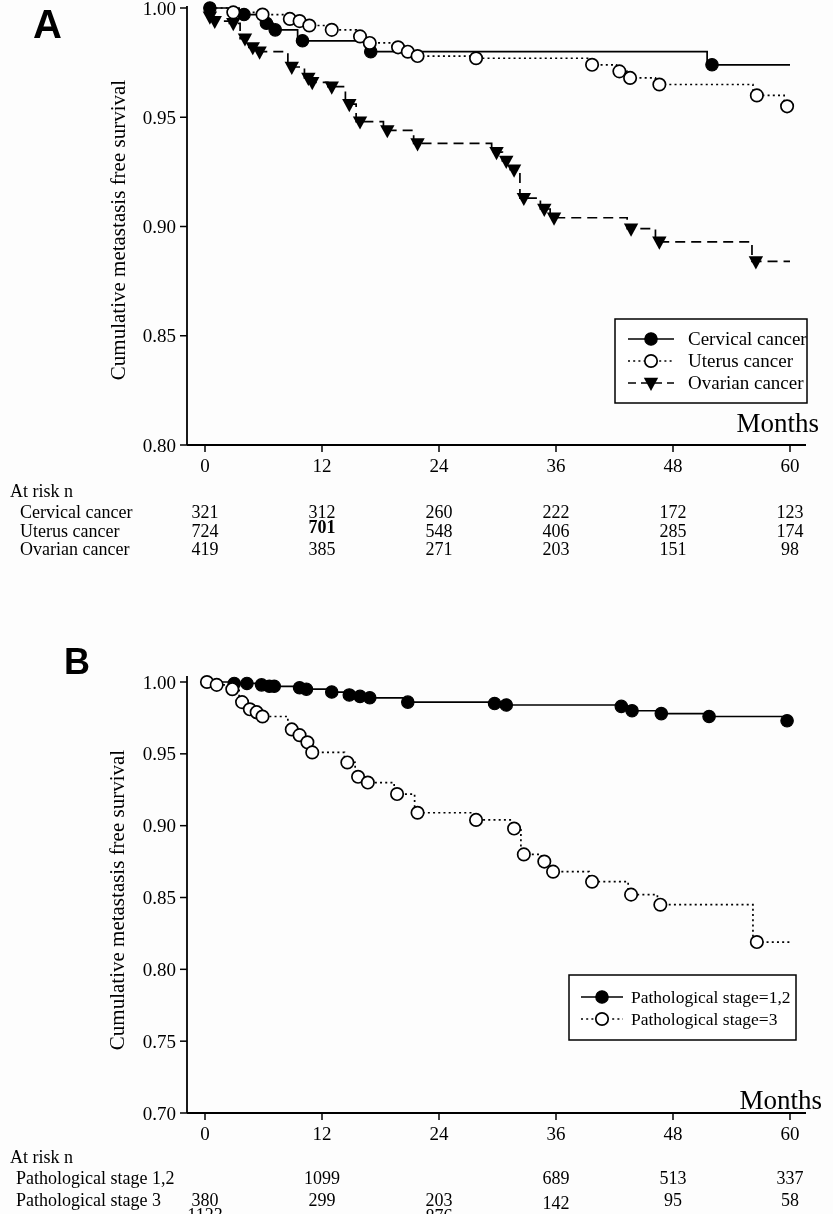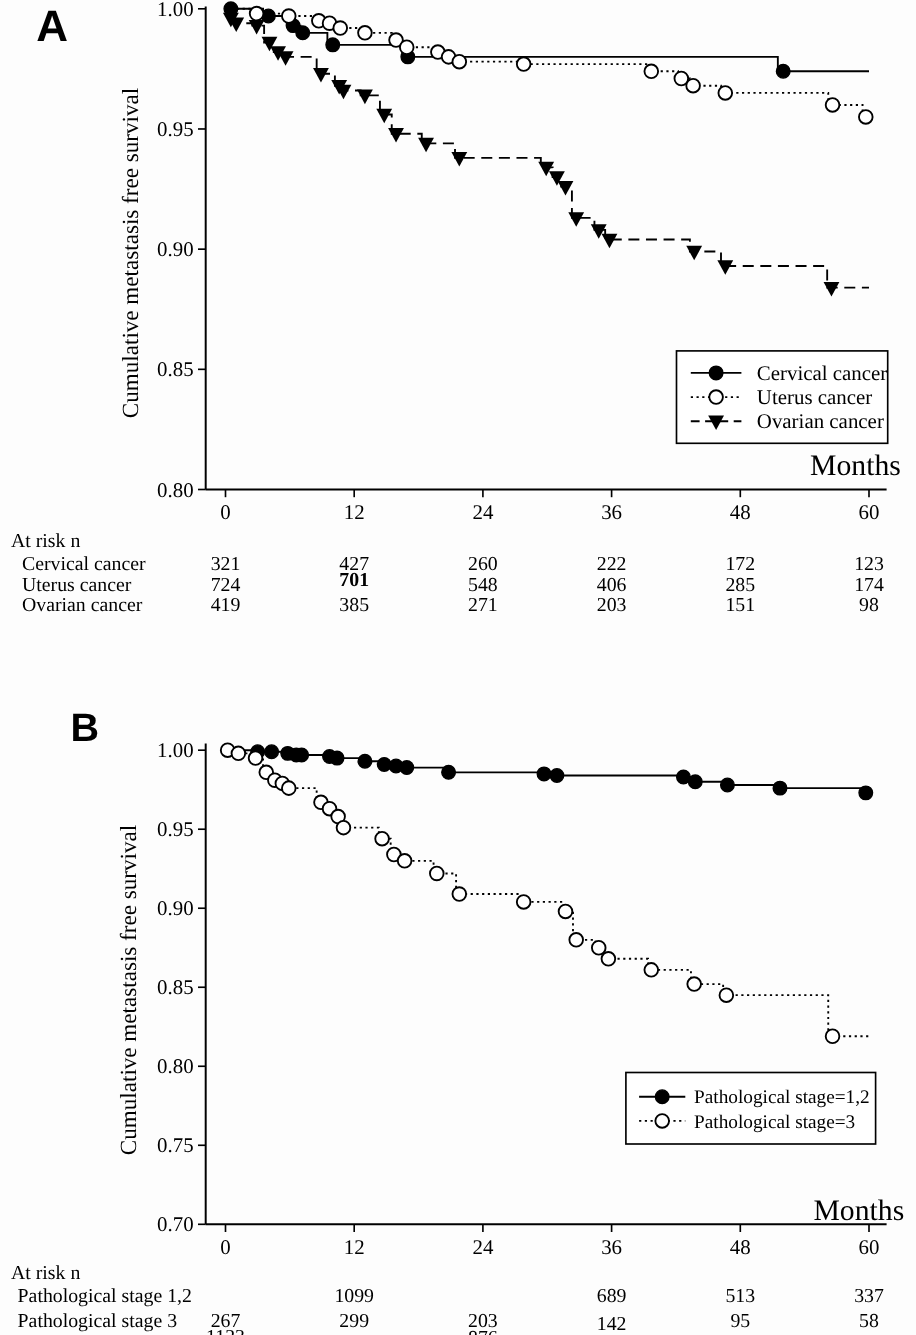--- a/index.html
+++ b/index.html
@@ -222,21 +222,21 @@
 
   <div class="months" id="months-a">Months</div>
   <div class="months" id="months-b">Months</div>
 
   <div class="ar-header" id="ar-header-a">At risk n</div>
   <div class="ar-header" id="ar-header-b">At risk n</div>
 
   <div id="atrisk">
       <div class="ar-label" style="left: 20px; top: 501px;">Cervical cancer</div>
       <div class="ar-value" style="left: 160px; top: 501px;">321</div>
-      <div class="ar-value" style="left: 277px; top: 501px;">427</div>
+      <div class="ar-value" style="left: 277px; top: 501px;">312</div>
       <div class="ar-value" style="left: 394px; top: 501px;">260</div>
       <div class="ar-value" style="left: 511px; top: 501px;">222</div>
       <div class="ar-value" style="left: 628px; top: 501px;">172</div>
       <div class="ar-value" style="left: 745px; top: 501px;">123</div>
       <div class="ar-label" style="left: 20px; top: 519.5px;">Uterus cancer</div>
       <div class="ar-value" style="left: 160px; top: 519.5px;">724</div>
       <div class="ar-value" style="left: 277px; top: 516px; font-weight: bold;">701</div>
       <div class="ar-value" style="left: 394px; top: 519.5px;">548</div>
       <div class="ar-value" style="left: 511px; top: 519.5px;">406</div>
       <div class="ar-value" style="left: 628px; top: 519.5px;">285</div>
@@ -249,20 +249,20 @@
       <div class="ar-value" style="left: 628px; top: 538px;">151</div>
       <div class="ar-value" style="left: 745px; top: 538px;">98</div>
       <div class="ar-label" style="left: 16px; top: 1167px;">Pathological stage 1,2</div>
       <div class="ar-value" style="left: 160px; top: 1167px; margin-top: 37px;">1123</div>
       <div class="ar-value" style="left: 277px; top: 1167px;">1099</div>
       <div class="ar-value" style="left: 394px; top: 1205px; font-family: Liberation Serif, serif;">876</div>
       <div class="ar-value" style="left: 511px; top: 1167px;">689</div>
       <div class="ar-value" style="left: 628px; top: 1167px;">513</div>
       <div class="ar-value" style="left: 745px; top: 1167px;">337</div>
       <div class="ar-label" style="left: 16px; top: 1189px;">Pathological stage 3</div>
-      <div class="ar-value" style="left: 160px; top: 1189px;">267</div>
+      <div class="ar-value" style="left: 160px; top: 1189px;">380</div>
       <div class="ar-value" style="left: 277px; top: 1189px;">299</div>
       <div class="ar-value" style="left: 394px; top: 1189px;">203</div>
       <div class="ar-value" style="left: 511px; top: 1152px; margin-top: 40px;">142</div>
       <div class="ar-value" style="left: 628px; top: 1189px;">95</div>
       <div class="ar-value" style="left: 745px; top: 1189px;">58</div>
     </div>
 </div>
 
 </body></html>

